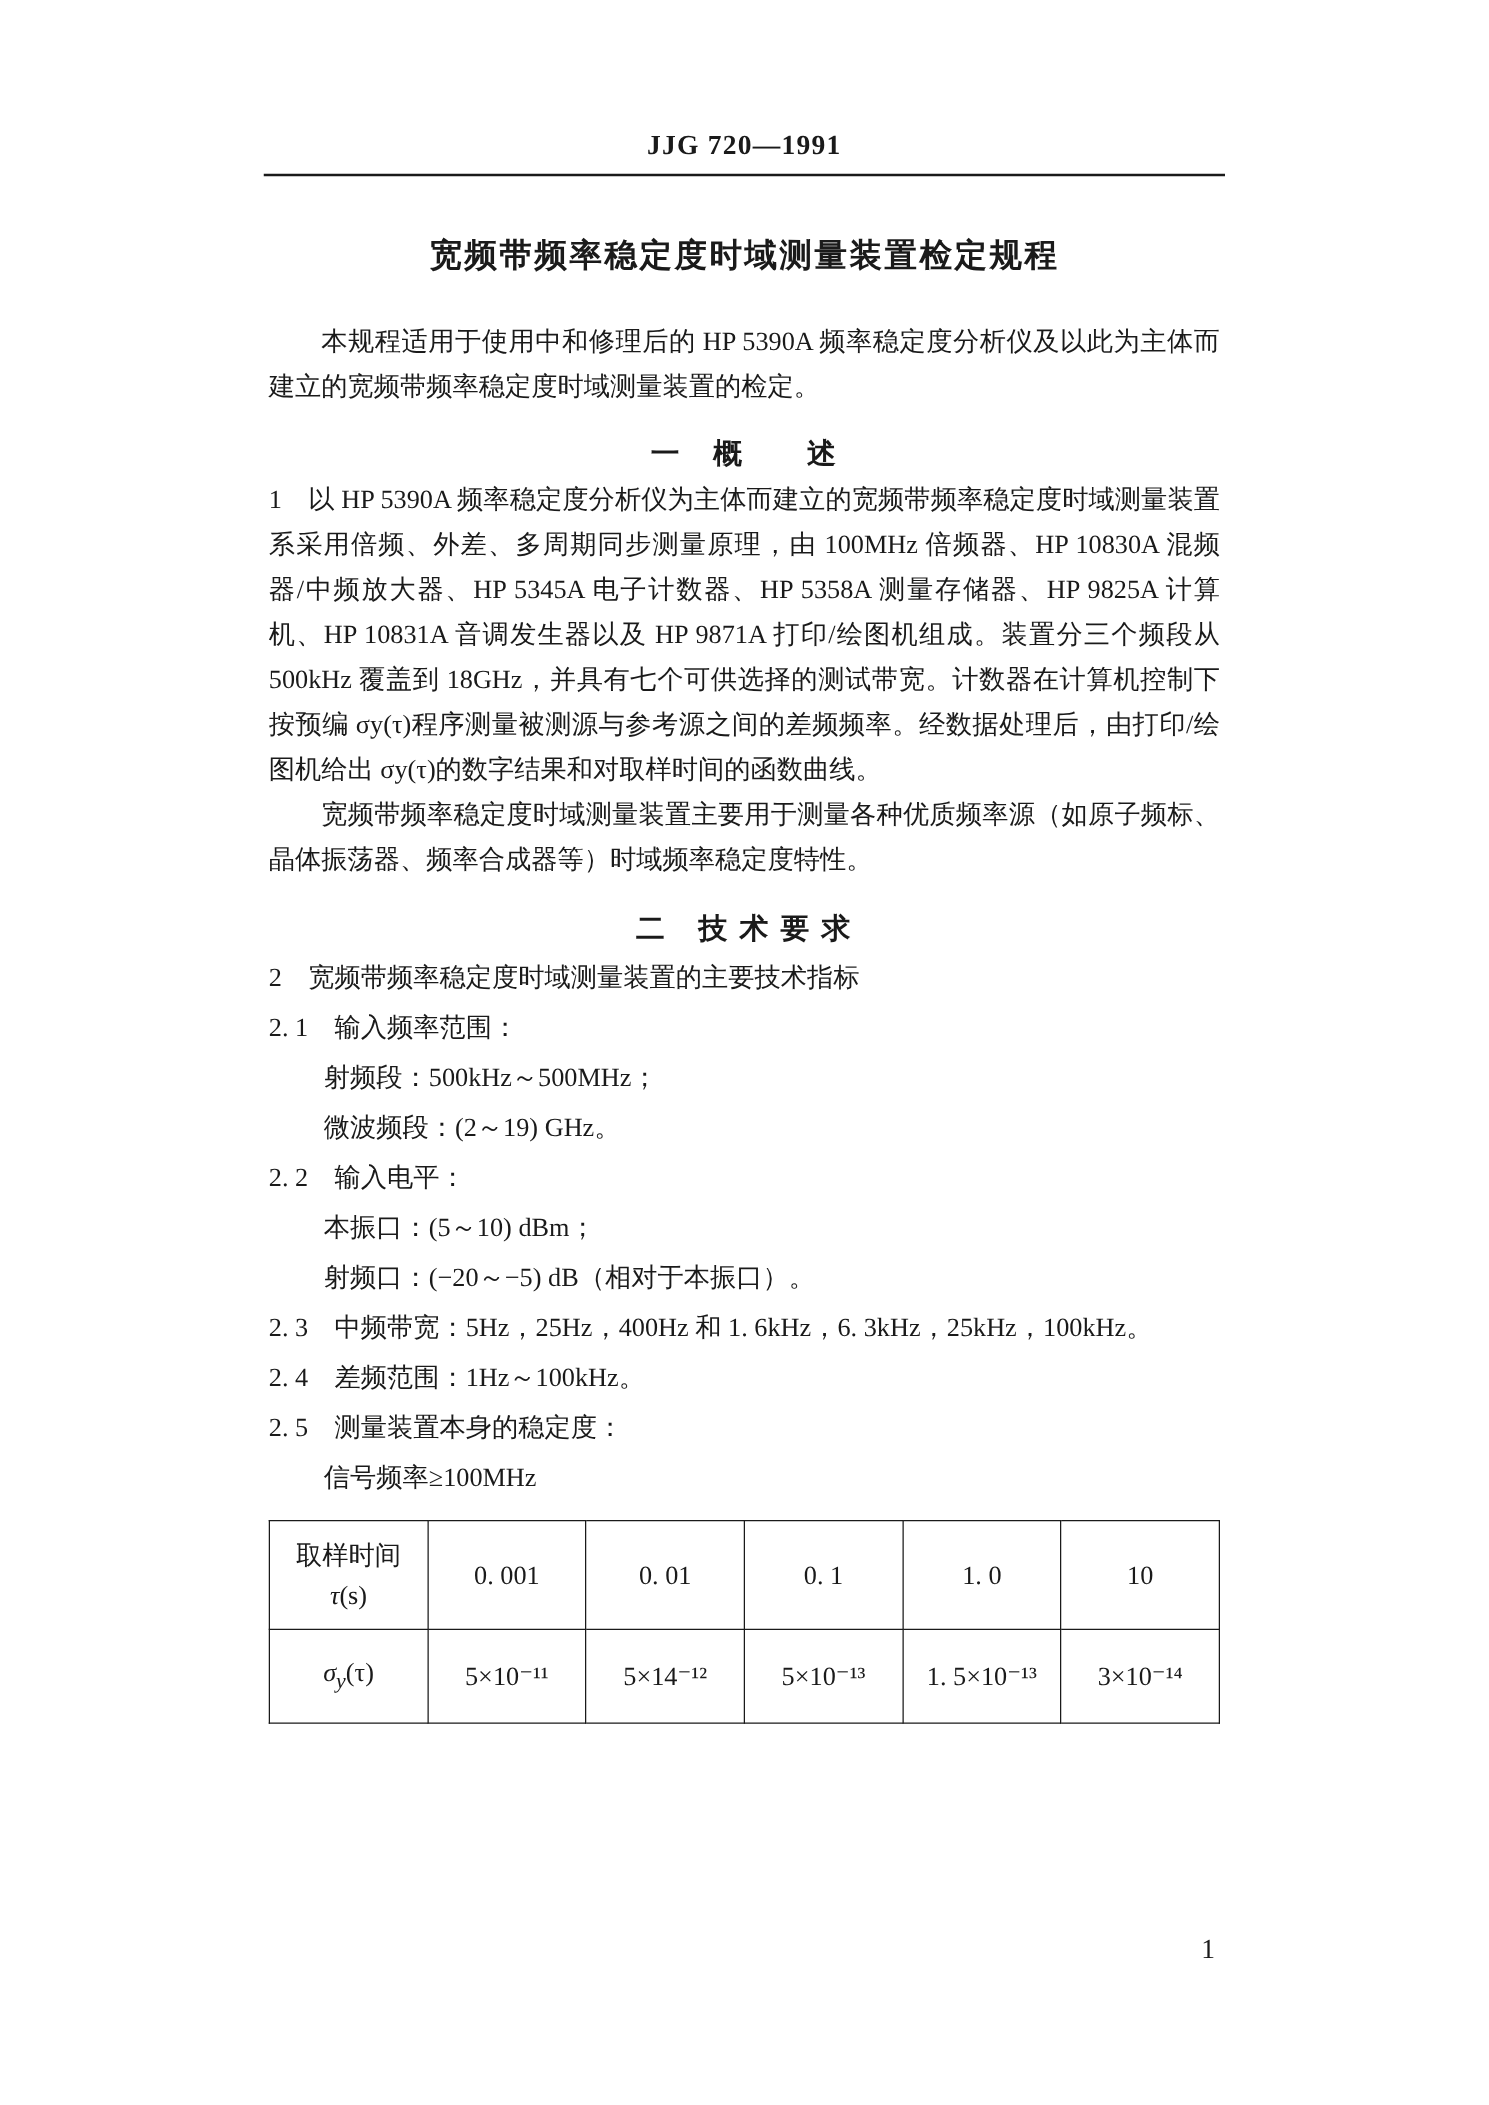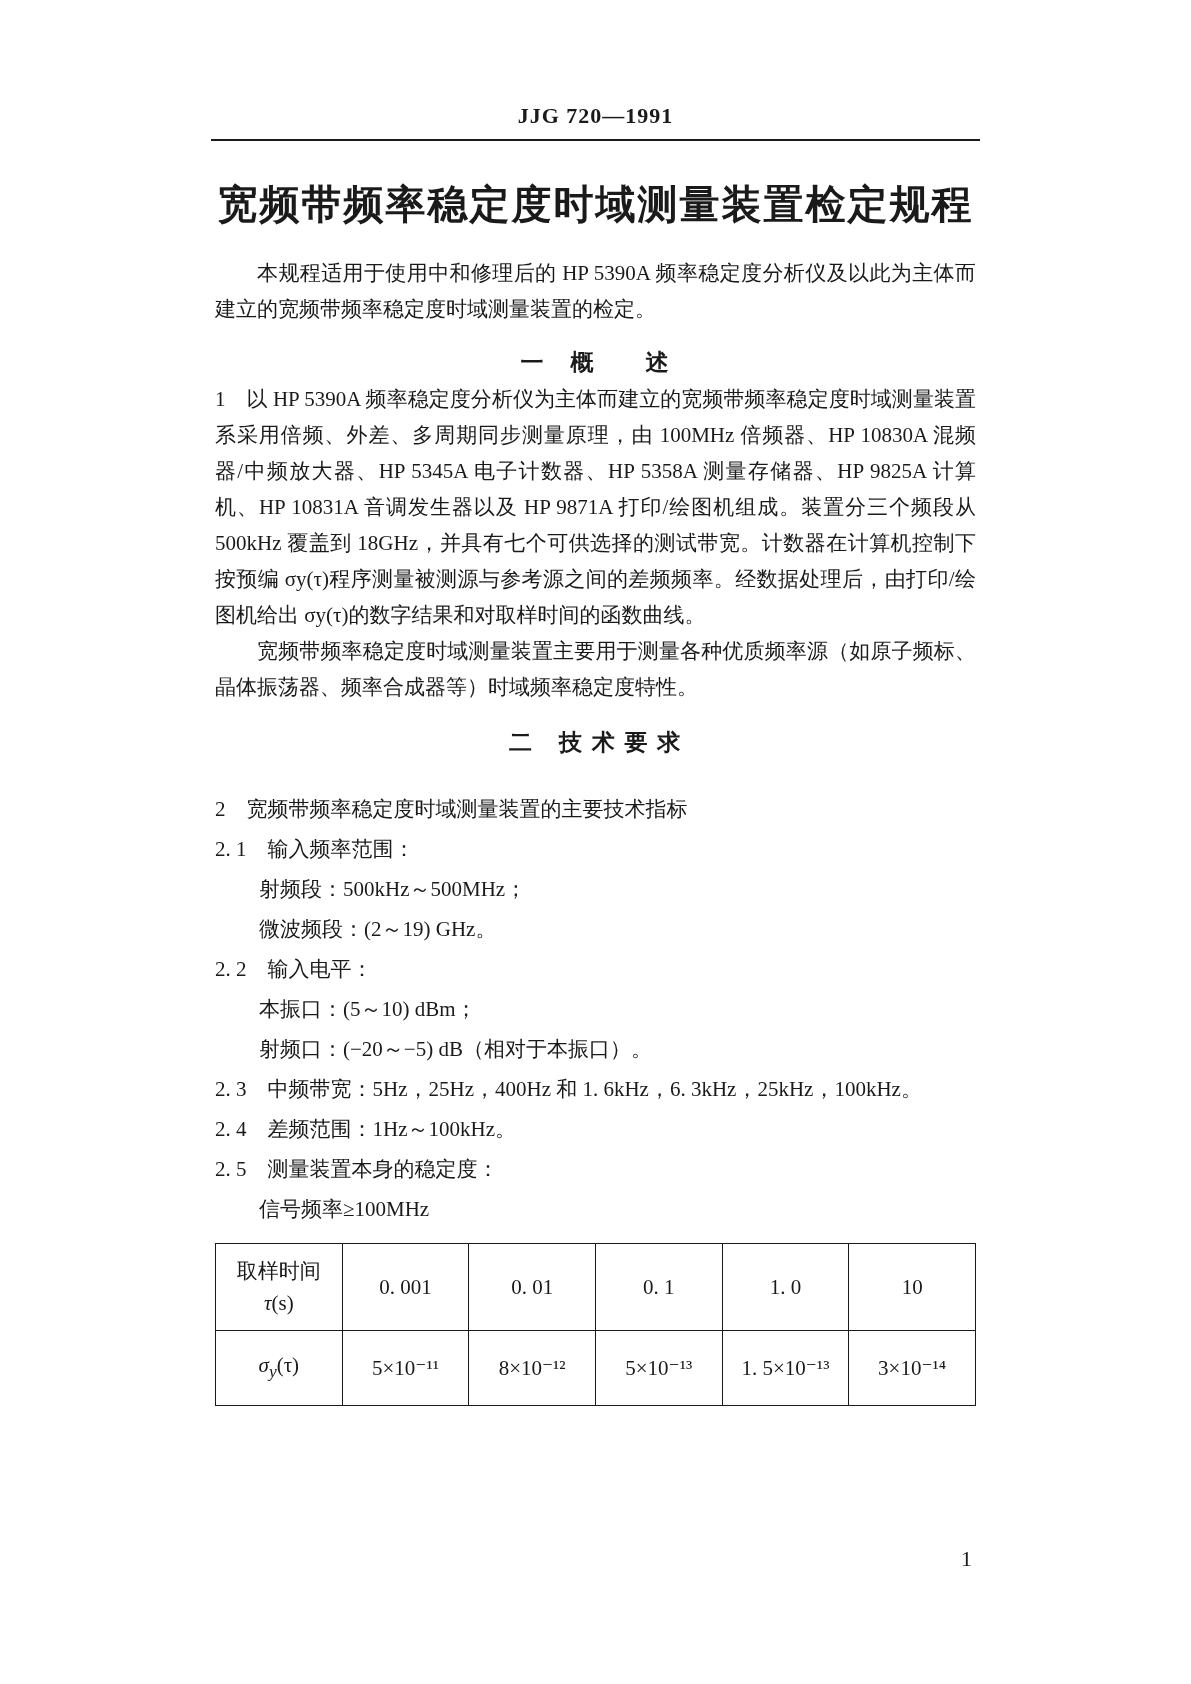--- a/index.html
+++ b/index.html
@@ -25,21 +25,21 @@
     font-weight: bold;
     line-height: 28px;
     letter-spacing: 1px;
   }
   .doc-header-rule {
     border: none;
     border-top: 2px solid #1a1a1a;
     margin: 9px -4px 0 -4px;
   }
   .doc-title {
-    font-size: 40px;
+    font-size: 26px;
     font-weight: bold;
     text-align: center;
     line-height: 44px;
     letter-spacing: 2px;
     margin: 42px 0 0 0;
   }
   p.body-para {
     font-size: 21px;
     line-height: 36px;
     text-align: justify;
@@ -50,21 +50,21 @@
   .section-heading {
     font-size: 23px;
     font-weight: bold;
     text-align: center;
     line-height: 36px;
     margin: 20px 0 0 0;
     letter-spacing: 2px;
   }
   .section-heading.first { margin-top: 18px; }
   .para1 { margin-top: 12px; }
-  .spec-list { margin-top: 28px; }
+  .spec-list { margin-top: 1px; }
   .spec-line {
     font-size: 21px;
     line-height: 40px;
     margin: 0;
     text-align: justify;
   }
   .spec-sub { padding-left: 44px; }
   .spec-table {
     width: 100%;
     border-collapse: collapse;
@@ -141,21 +141,21 @@
         <td>0. 01</td>
         <td>0. 1</td>
         <td>1. 0</td>
         <td>10</td>
       </tr>
       <tr class="sigma-row">
         <td>
           <span class="var">σ</span><sub class="var">y</sub><span>(τ)</span>
         </td>
         <td>5×10⁻¹¹</td>
-        <td>8×10⁻¹²</td>
+        <td>5×14⁻¹²</td>
         <td>5×10⁻¹³</td>
         <td>1. 5×10⁻¹³</td>
         <td>3×10⁻¹⁴</td>
       </tr>
     </tbody>
   </table>
 
   <div class="page-number">1</div>
 
 </div>

